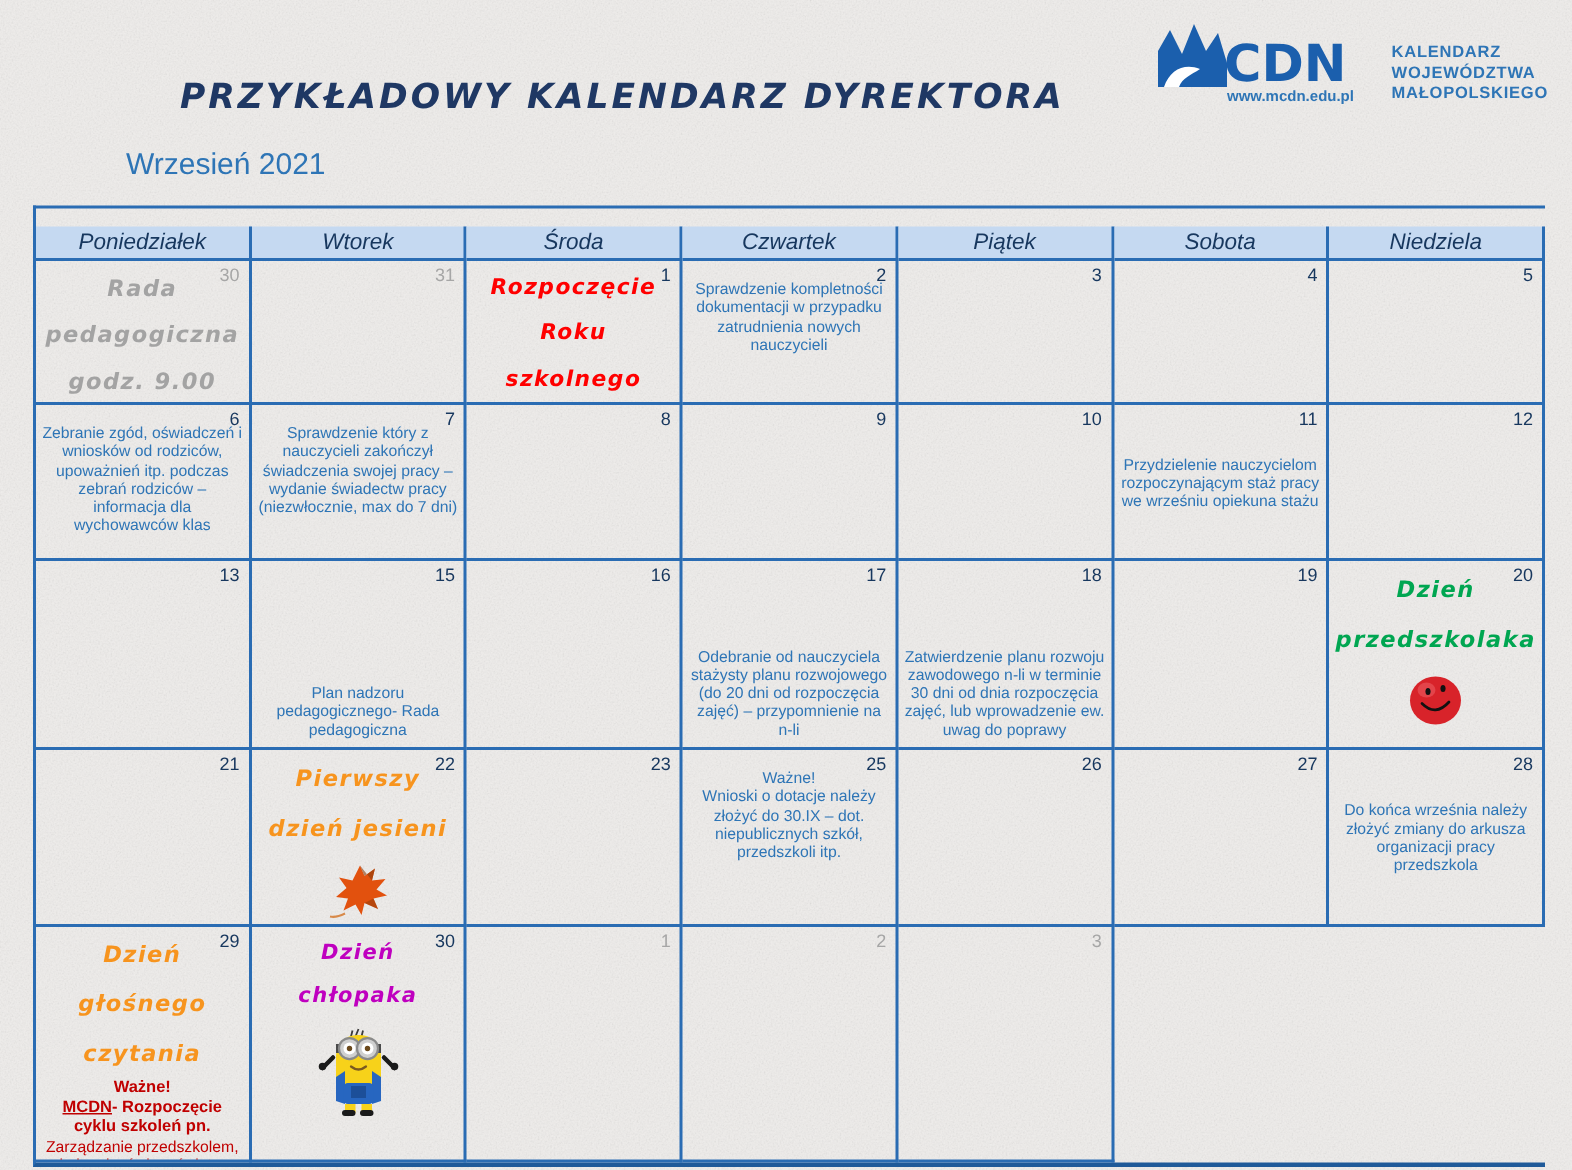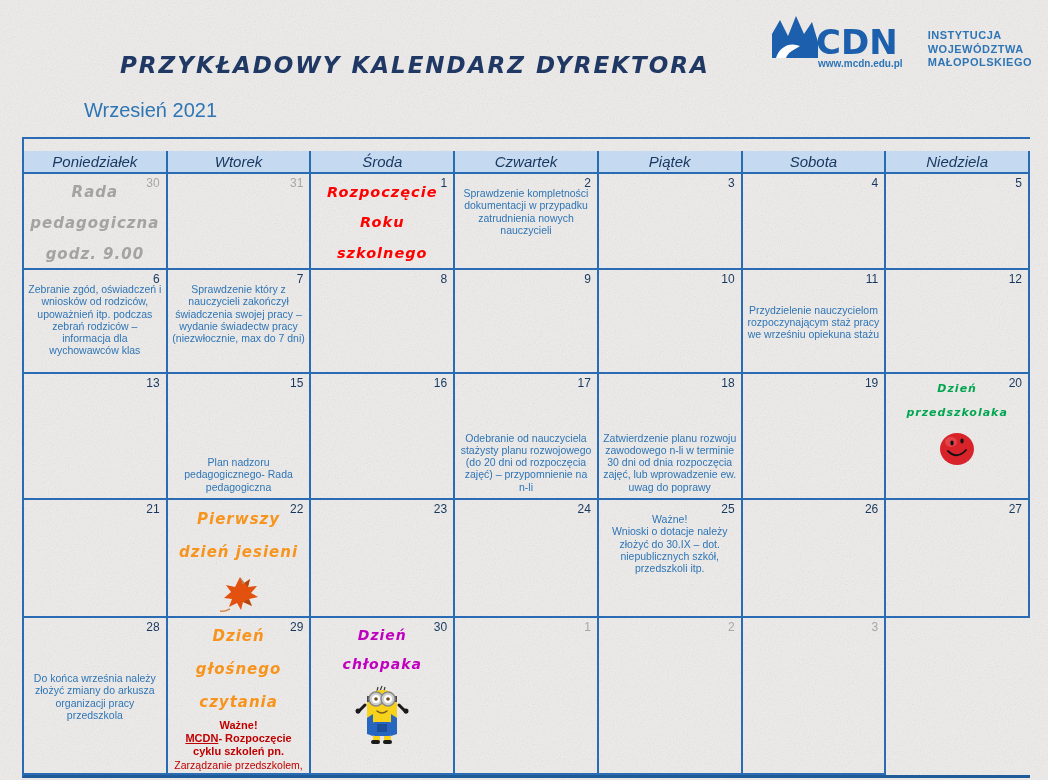--- a/index.html
+++ b/index.html
@@ -77,21 +77,21 @@
   .note   { font-size:10.5px; line-height:1.17; color:#2e75b6; }
   .red      { font-size:10.5px; line-height:1.17; color:#c00000; }
   .red-bold { font-size:11px;  line-height:1.2;  color:#c00000; font-weight:bold; }
 
   .script-gray, .script-red, .script-green, .script-orange, .script-magenta {
     font-family:"DejaVu Sans", sans-serif;
     font-style:italic; font-weight:bold; letter-spacing:1px;
   }
   .script-gray    { color:#a3a3a3; font-size:15px; line-height:2.05; }
   .script-red     { color:#ff0000; font-size:14.5px; line-height:2.1; }
-  .script-green   { color:#00a651; font-size:11px; line-height:2.2; }
+  .script-green   { color:#00a651; font-size:15px; line-height:2.2; }
   .script-orange  { color:#f7941e; font-size:15px; line-height:2.2; }
   .script-magenta { color:#bf00bf; font-size:14px; line-height:2.1; }
   u.mcdn { text-decoration:underline; }
 
   .cell-icon { margin-top:4px; line-height:0; }
 </style>
 </head>
 <body>
 
 <svg class="texture" xmlns="http://www.w3.org/2000/svg">
@@ -110,21 +110,21 @@
 <div class="month-label">Wrzesień 2021</div>
 
 <div class="logo-block">
   <svg width="152" height="58" viewBox="0 0 152 58">
     <path d="M6 46 L6 22 L14 8 L22 24 L30 4 L38 22 L46 10 L52 30 L52 46 Z" fill="#1b5fad"></path>
     <path d="M10 46 C14 34 24 30 34 34 C28 38 22 40 20 46 Z" fill="#ffffff"></path>
     <text x="50" y="42" font-family="DejaVu Sans, sans-serif" font-size="34" font-weight="bold" fill="#1b5fad">CDN</text>
     <text x="52" y="55" font-family="Liberation Sans, sans-serif" font-size="10" font-weight="bold" fill="#2e75b6">www.mcdn.edu.pl</text>
   </svg>
   <div class="logo-org">
-    <div>INSTYTUCJA</div>
+    <div>KALENDARZ</div>
     <div>WOJEWÓDZTWA</div>
     <div>MAŁOPOLSKIEGO</div>
   </div>
 </div>
 
 <div class="calendar" id="calendar-grid">
     <div class="hcell">Poniedziałek</div>
     <div class="hcell">Wtorek</div>
     <div class="hcell">Środa</div>
     <div class="hcell">Czwartek</div>
@@ -241,23 +241,20 @@
         <div class="cell-icon"><svg width="46" height="42" viewBox="0 0 46 42">
             <path d="M14 36 Q8 39 4 38" fill="none" stroke="#d88a4a" stroke-width="1.4"></path>
             <path d="M24 4 L27 11 L34 6 L32 14 L41 13 L35 20 L42 24 L33 26 L36 33 L27 29 L25 37 L21 30 L13 34 L16 26 L8 25 L15 19 L10 12 L19 14 Z" fill="#e2510e"></path>
             <path d="M24 4 L27 11 L34 6 L32 14 Z" fill="#8a3c0a" opacity="0.6"></path>
             <path d="M36 33 L27 29 L33 26 Z" fill="#8a3c0a" opacity="0.5"></path>
           </svg></div>
       </div>
     </div>
     <div class="cell valign-top">
       <span class="daynum">23</span>
-    </div>
-    <div class="cell valign-top">
-      <span class="daynum">24</span>
     </div>
     <div class="cell valign-top">
       <span class="daynum">25</span>
       <div class="entries">
         <div class="entry note">Ważne!</div>
         <div class="entry note">Wnioski o dotacje należy złożyć do 30.IX – dot. niepublicznych szkół, przedszkoli itp.</div>
       </div>
     </div>
     <div class="cell valign-top">
       <span class="daynum">26</span>

